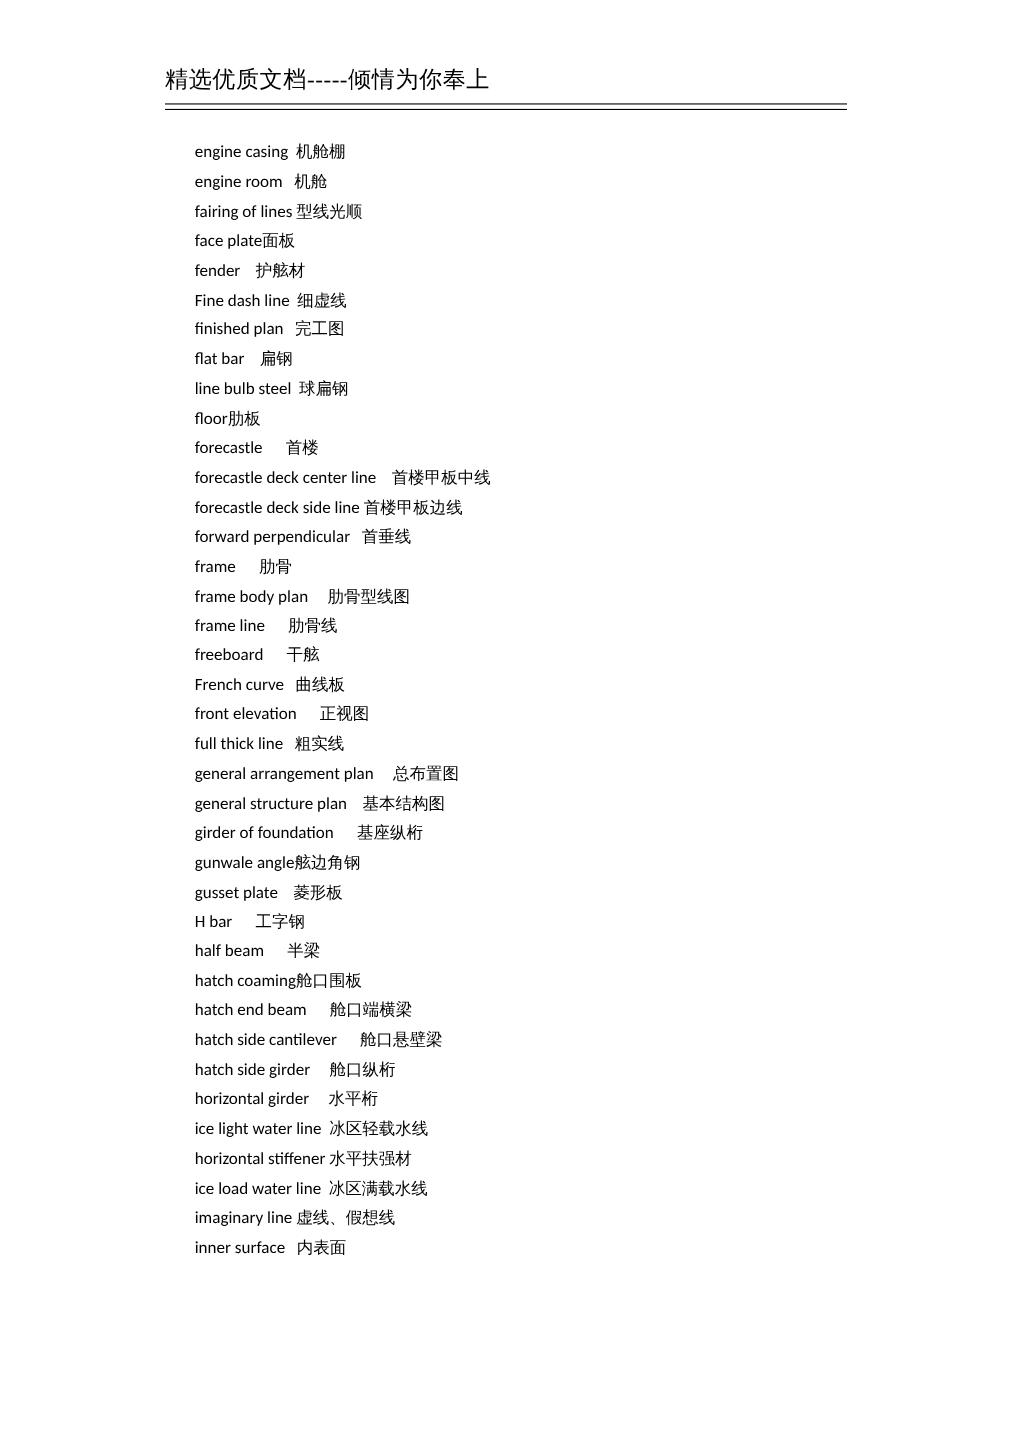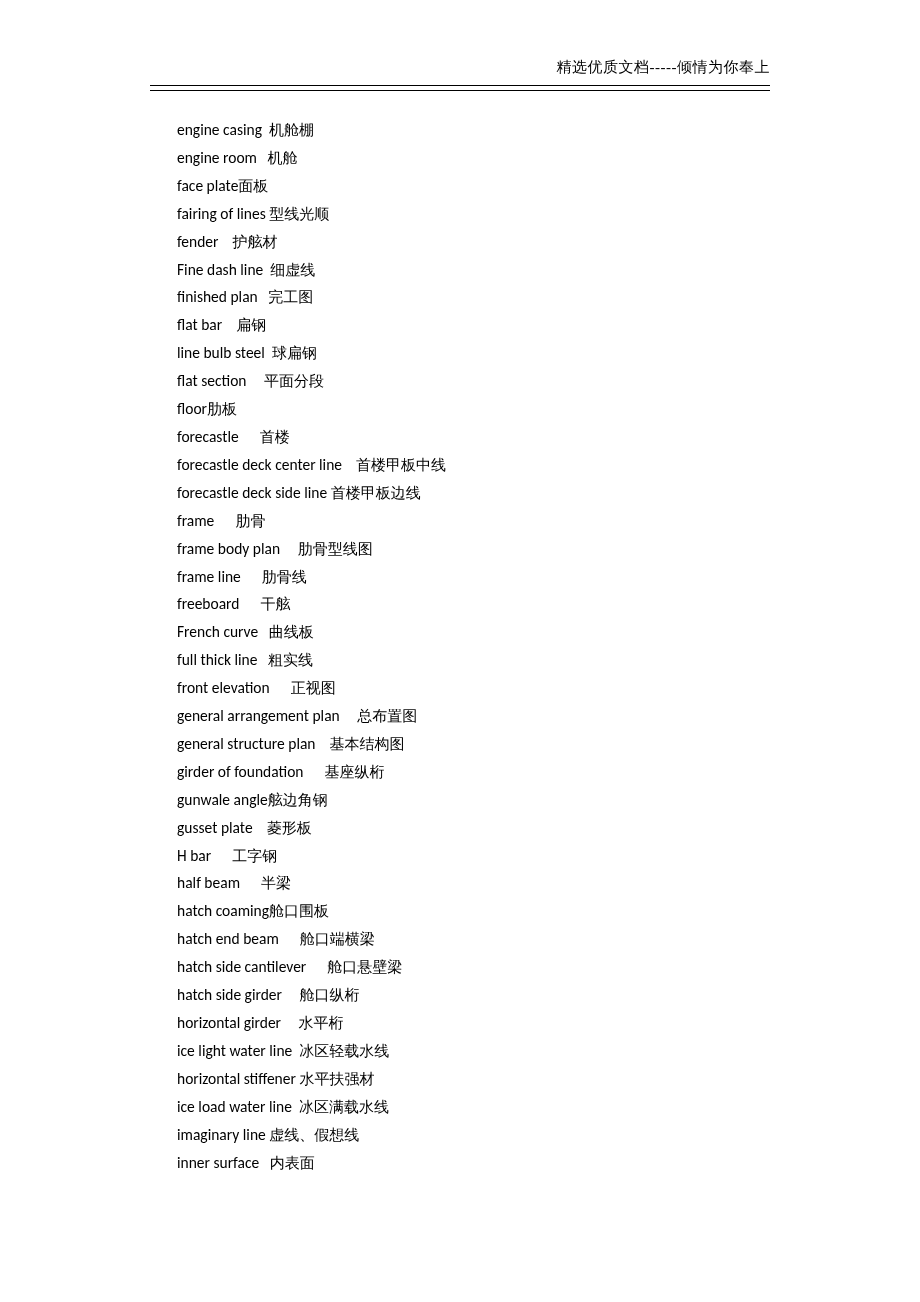--- a/index.html
+++ b/index.html
@@ -9,22 +9,22 @@
     }
     body {
       background: #ffffff;
       font-family: "SimSun", "宋体", serif;
       width: 920px;
       margin: 0 auto;
       padding-top: 58px;
       padding-bottom: 40px;
     }
     .header {
-      text-align: right;
-      font-size: 15px;
+      text-align: left;
+      font-size: 21px;
       color: #000;
       padding-bottom: 8px;
       margin: 0 150px 4px 150px;
       border-bottom: 1.5px solid #000;
       letter-spacing: 0.5px;
       position: relative;
     }
     .header-underline {
       border-bottom: 0.5px solid #000;
       margin: 0 150px 26px 150px;
@@ -37,52 +37,52 @@
       font-size: 15px;
       line-height: 25.9px;
       color: #000;
       white-space: nowrap;
     }
     .entry .en {
       font-family: Calibri, "Segoe UI", sans-serif;
       font-size: 15.5px;
     }
     .entry .cn {
-      font-family: Liberation Mono, monospace;
+      font-family: Liberation Serif, serif;
       font-size: 15px;
     }
   </style>
 </head>
 <body>
 
 <div class="header">精选优质文档-----倾情为你奉上</div>
 <div class="header-underline"></div>
 
 <div class="content" id="entries-container">
     <div class="entry"><span class="en">engine casing</span><span class="en">&nbsp;&nbsp;</span><span class="cn">机舱棚</span></div>
     <div class="entry"><span class="en">engine room</span><span class="en">&nbsp;&nbsp;&nbsp;</span><span class="cn">机舱</span></div>
+    <div class="entry"><span class="en">fairing of lines</span><span class="en">&nbsp;</span><span class="cn">型线光顺</span></div>
     <div class="entry"><span class="en">face plate</span><span class="en"></span><span class="cn">面板</span></div>
-    <div class="entry"><span class="en">fairing of lines</span><span class="en">&nbsp;</span><span class="cn">型线光顺</span></div>
     <div class="entry"><span class="en">fender</span><span class="en">&nbsp;&nbsp;&nbsp;&nbsp;</span><span class="cn">护舷材</span></div>
     <div class="entry"><span class="en">Fine dash line</span><span class="en">&nbsp;&nbsp;</span><span class="cn">细虚线</span></div>
     <div class="entry"><span class="en">finished plan</span><span class="en">&nbsp;&nbsp;&nbsp;</span><span class="cn">完工图</span></div>
     <div class="entry"><span class="en">flat bar</span><span class="en">&nbsp;&nbsp;&nbsp;&nbsp;</span><span class="cn">扁钢</span></div>
     <div class="entry"><span class="en">line bulb steel</span><span class="en">&nbsp;&nbsp;</span><span class="cn">球扁钢</span></div>
-    <div class="entry"><span class="en">flat section</span><span class="en">&nbsp;&nbsp;&nbsp;&nbsp;&nbsp;</span><span class="cn">平面分段</span></div>
     <div class="entry"><span class="en">floor</span><span class="en"></span><span class="cn">肋板</span></div>
     <div class="entry"><span class="en">forecastle</span><span class="en">&nbsp;&nbsp;&nbsp;&nbsp;&nbsp;&nbsp;</span><span class="cn">首楼</span></div>
     <div class="entry"><span class="en">forecastle deck center line</span><span class="en">&nbsp;&nbsp;&nbsp;&nbsp;</span><span class="cn">首楼甲板中线</span></div>
     <div class="entry"><span class="en">forecastle deck side line</span><span class="en">&nbsp;</span><span class="cn">首楼甲板边线</span></div>
+    <div class="entry"><span class="en">forward perpendicular</span><span class="en">&nbsp;&nbsp;&nbsp;</span><span class="cn">首垂线</span></div>
     <div class="entry"><span class="en">frame</span><span class="en">&nbsp;&nbsp;&nbsp;&nbsp;&nbsp;&nbsp;</span><span class="cn">肋骨</span></div>
     <div class="entry"><span class="en">frame body plan</span><span class="en">&nbsp;&nbsp;&nbsp;&nbsp;&nbsp;</span><span class="cn">肋骨型线图</span></div>
     <div class="entry"><span class="en">frame line</span><span class="en">&nbsp;&nbsp;&nbsp;&nbsp;&nbsp;&nbsp;</span><span class="cn">肋骨线</span></div>
     <div class="entry"><span class="en">freeboard</span><span class="en">&nbsp;&nbsp;&nbsp;&nbsp;&nbsp;&nbsp;</span><span class="cn">干舷</span></div>
     <div class="entry"><span class="en">French curve</span><span class="en">&nbsp;&nbsp;&nbsp;</span><span class="cn">曲线板</span></div>
+    <div class="entry"><span class="en">front elevation</span><span class="en">&nbsp;&nbsp;&nbsp;&nbsp;&nbsp;&nbsp;</span><span class="cn">正视图</span></div>
     <div class="entry"><span class="en">full thick line</span><span class="en">&nbsp;&nbsp;&nbsp;</span><span class="cn">粗实线</span></div>
-    <div class="entry"><span class="en">front elevation</span><span class="en">&nbsp;&nbsp;&nbsp;&nbsp;&nbsp;&nbsp;</span><span class="cn">正视图</span></div>
     <div class="entry"><span class="en">general arrangement plan</span><span class="en">&nbsp;&nbsp;&nbsp;&nbsp;&nbsp;</span><span class="cn">总布置图</span></div>
     <div class="entry"><span class="en">general structure plan</span><span class="en">&nbsp;&nbsp;&nbsp;&nbsp;</span><span class="cn">基本结构图</span></div>
     <div class="entry"><span class="en">girder of foundation</span><span class="en">&nbsp;&nbsp;&nbsp;&nbsp;&nbsp;&nbsp;</span><span class="cn">基座纵桁</span></div>
     <div class="entry"><span class="en">gunwale angle</span><span class="en"></span><span class="cn">舷边角钢</span></div>
     <div class="entry"><span class="en">gusset plate</span><span class="en">&nbsp;&nbsp;&nbsp;&nbsp;</span><span class="cn">菱形板</span></div>
     <div class="entry"><span class="en">H bar</span><span class="en">&nbsp;&nbsp;&nbsp;&nbsp;&nbsp;&nbsp;</span><span class="cn">工字钢</span></div>
     <div class="entry"><span class="en">half beam</span><span class="en">&nbsp;&nbsp;&nbsp;&nbsp;&nbsp;&nbsp;</span><span class="cn">半梁</span></div>
     <div class="entry"><span class="en">hatch coaming</span><span class="en"></span><span class="cn">舱口围板</span></div>
     <div class="entry"><span class="en">hatch end beam</span><span class="en">&nbsp;&nbsp;&nbsp;&nbsp;&nbsp;&nbsp;</span><span class="cn">舱口端横梁</span></div>
     <div class="entry"><span class="en">hatch side cantilever</span><span class="en">&nbsp;&nbsp;&nbsp;&nbsp;&nbsp;&nbsp;</span><span class="cn">舱口悬壁梁</span></div>

